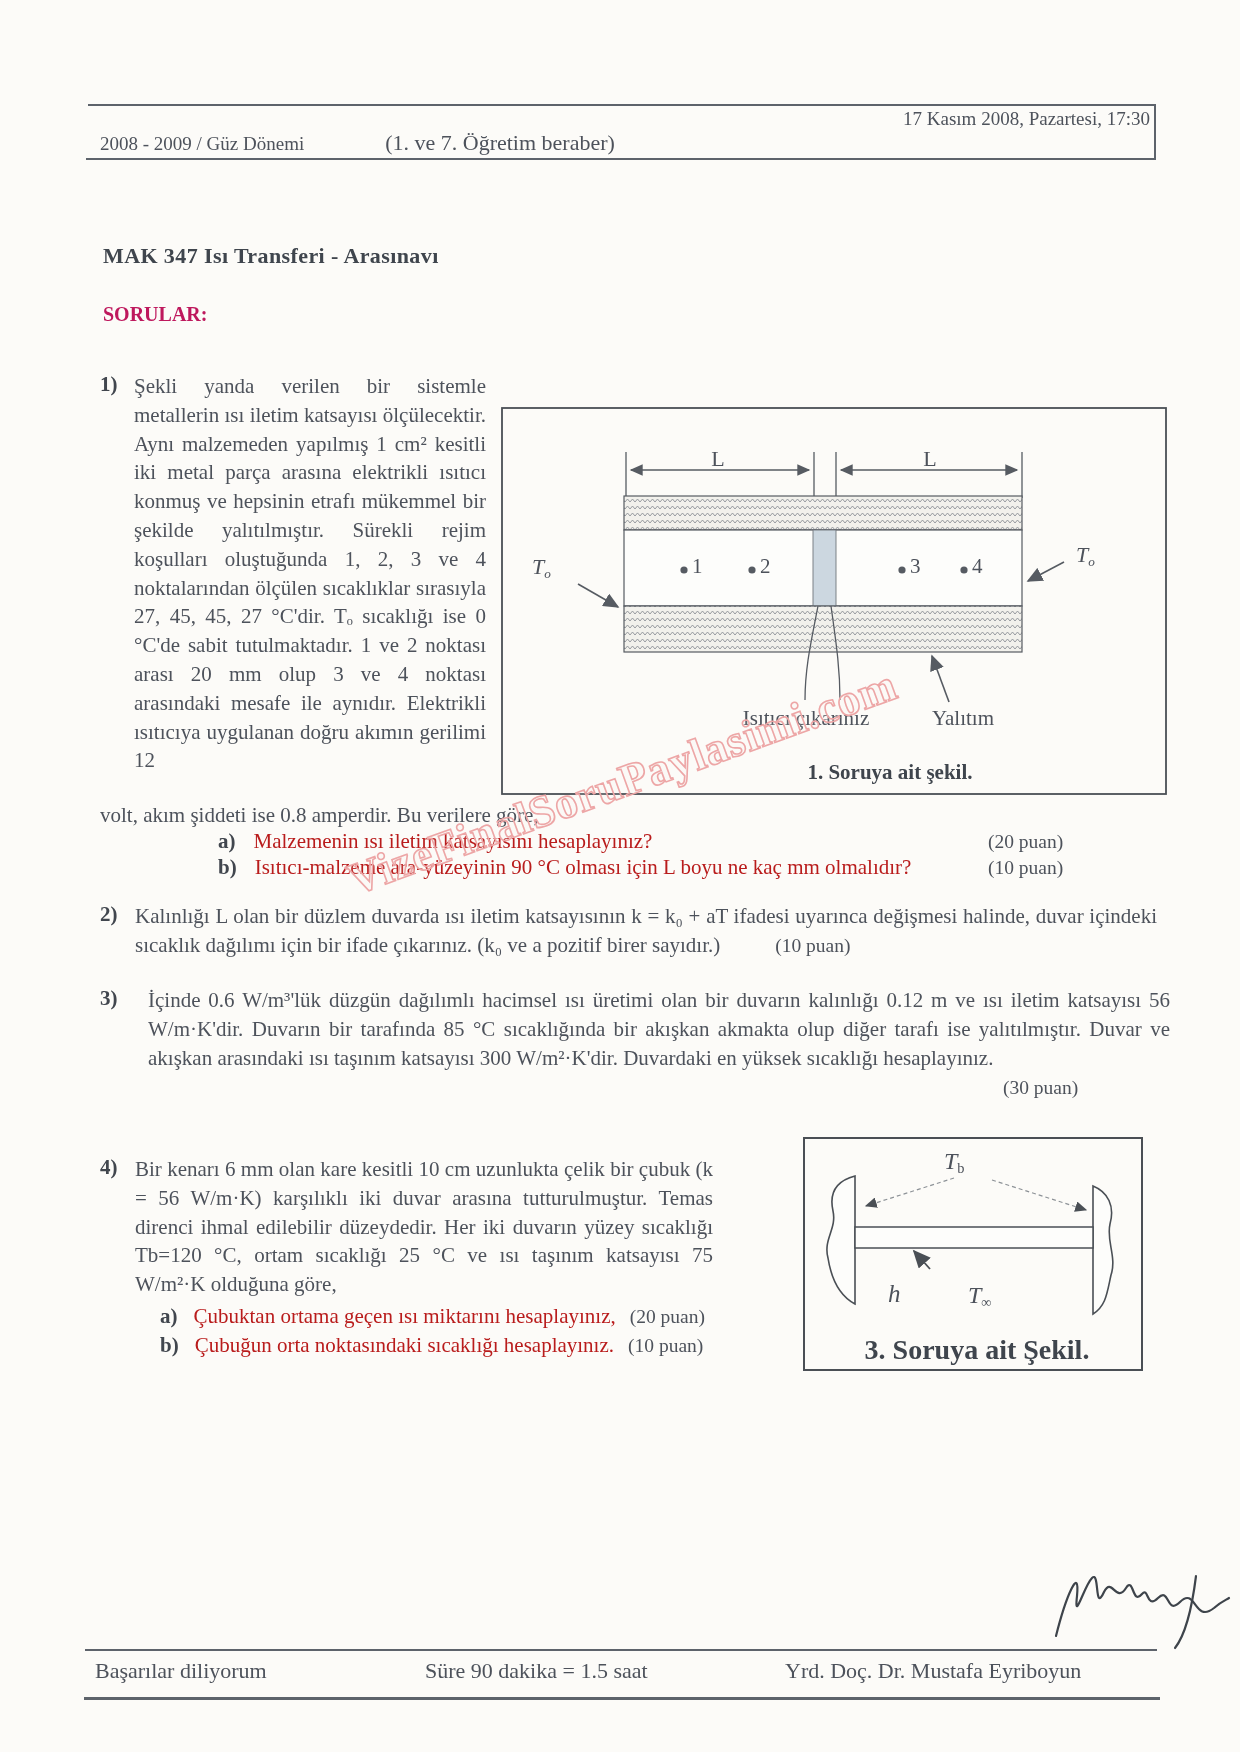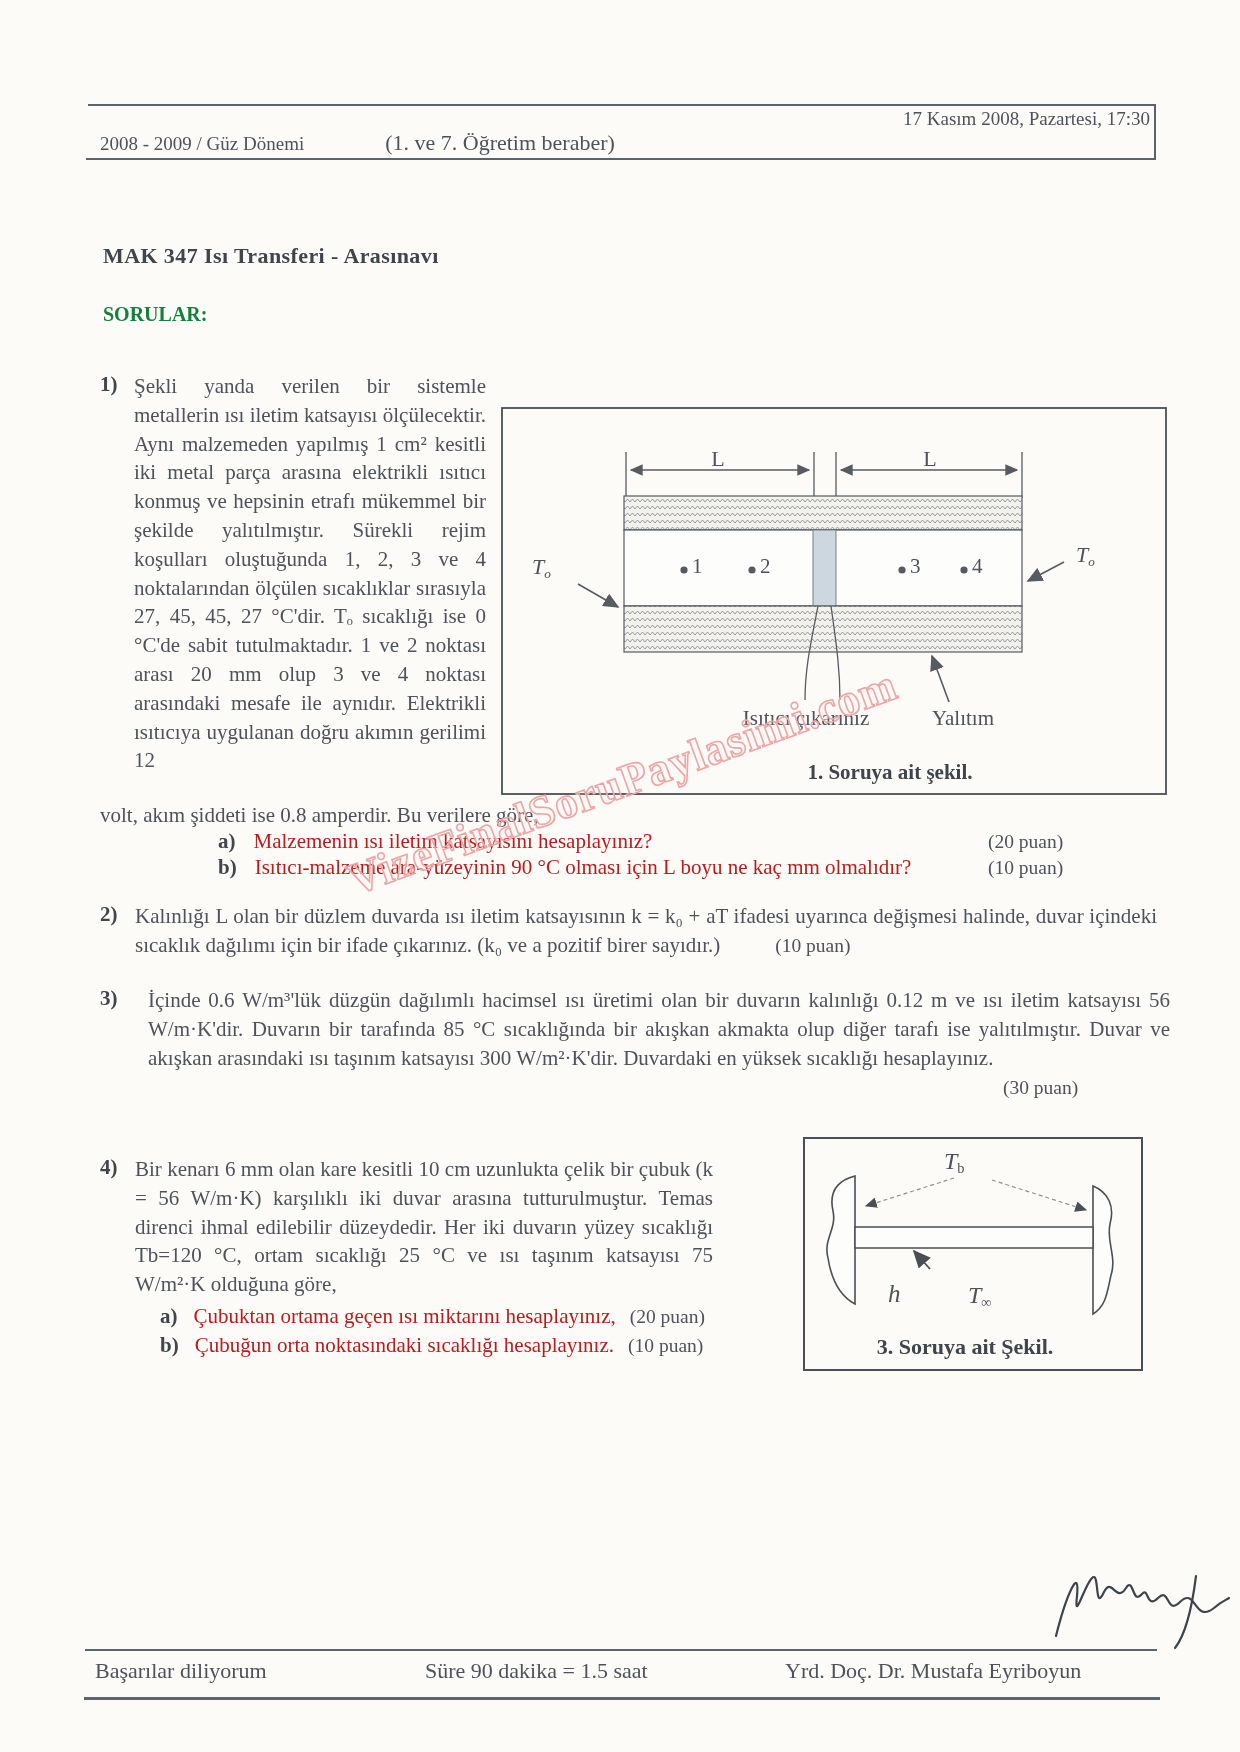--- a/index.html
+++ b/index.html
@@ -7,21 +7,21 @@
     position:relative;width:1240px;height:1752px;margin:0 auto;
     background:#fcfbf8;overflow:hidden;
     font-family:"Liberation Serif","DejaVu Serif",serif;
     color:#4d525b;
   }
   .abs{position:absolute;}
   .rule{position:absolute;background:#5d636b;height:2px;}
   .hdr-txt{font-size:19px;white-space:nowrap;color:#4d525b;}
   .hdr-center{font-size:22px;text-align:center;}
   .title{font-size:22px;font-weight:bold;color:#3f454d;letter-spacing:.4px;white-space:nowrap;}
-  .sorular{font-size:20px;font-weight:bold;color:#15803d;}
+  .sorular{font-size:20px;font-weight:bold;color:#be185d;}
   .qnum{font-size:21px;font-weight:bold;color:#41464e;}
   .qtext{font-size:21px;line-height:28.8px;text-align:justify;color:#4d525b;}
   .itm-label{font-weight:bold;font-size:21px;color:#41464e;}
   .itm-text{font-size:21px;color:#b91c1c;}
   .pts{font-size:19.5px;color:#4d525b;white-space:nowrap;}
   .fig{position:absolute;}
   .fig svg{position:absolute;left:0;top:0;}
   .fig-label{position:absolute;font-size:21px;color:#4d525b;white-space:nowrap;}
   .fig-caption{position:absolute;font-weight:bold;font-size:21px;color:#3f454d;text-align:center;white-space:nowrap;}
   .ital{font-style:italic;}
@@ -174,21 +174,21 @@
       <g stroke="#8d9297" stroke-width="1.2" stroke-dasharray="4,3">
         <line x1="152" y1="42" x2="64" y2="70" marker-end="url(#ah2)"></line>
         <line x1="190" y1="44" x2="284" y2="74" marker-end="url(#ah2)"></line>
       </g>
 
       <line x1="128" y1="133" x2="112" y2="115" stroke="#4a4f55" stroke-width="1.8" marker-end="url(#ah2)"></line>
     </svg>
     <span class="fig-label" style="left:142px;top:12px;font-size:24px;"><span class="ital">T</span><span class="sub">b</span></span>
     <span class="fig-label ital" style="left:86px;top:144px;font-size:25px;">h</span>
     <span class="fig-label" style="left:166px;top:146px;font-size:24px;"><span class="ital">T</span><span class="sub">∞</span></span>
-    <span class="fig-caption" style="left:28px;top:198px;width:270px;font-size:22px;">3. Soruya ait Şekil.</span>
+    <span class="fig-caption" style="left:40px;top:198px;width:270px;font-size:28px;">3. Soruya ait Şekil.</span>
   </div>
 
   <div class="watermark">VizeFinalSoruPaylasimi.com</div>
 
   <div class="abs" style="left:1048px;top:1538px;width:185px;height:112px;">
     <svg width="185" height="112" viewBox="0 0 185 112">
       <g stroke="#3e444b" stroke-width="2.2" fill="none" stroke-linecap="round">
         <path d="M8,98 C18,58 32,26 29,58 C26,86 36,48 44,40 C52,32 46,76 56,54 C64,38 68,66 78,50 C86,38 84,68 94,56 C101,48 98,72 110,60 C122,48 118,78 132,64 C148,48 146,86 166,70 C174,63 178,62 181,60"></path>
         <path d="M148,38 C144,70 138,96 127,110"></path>
       </g>

